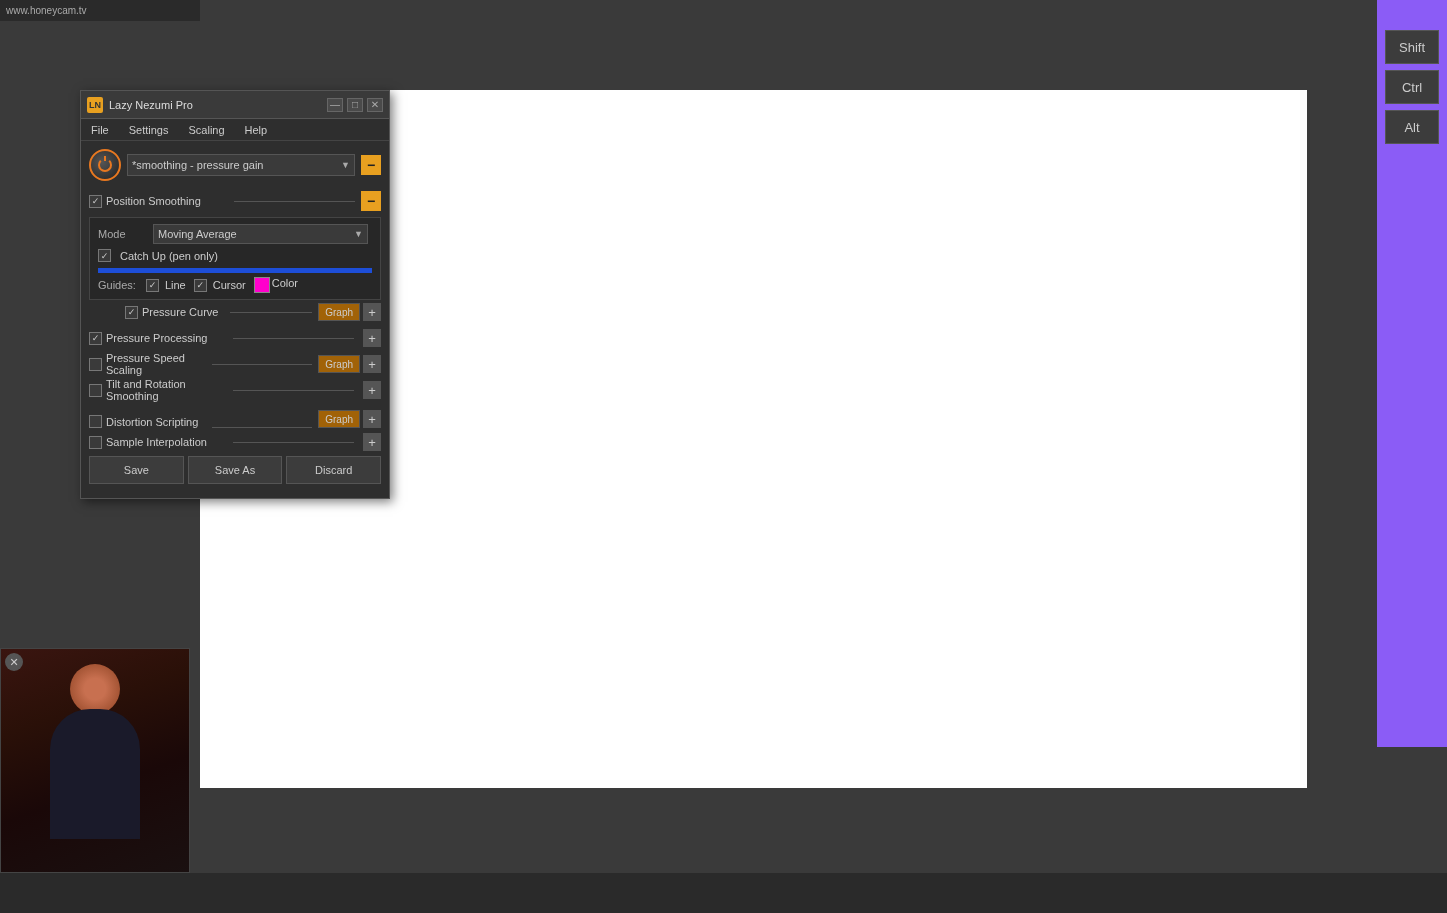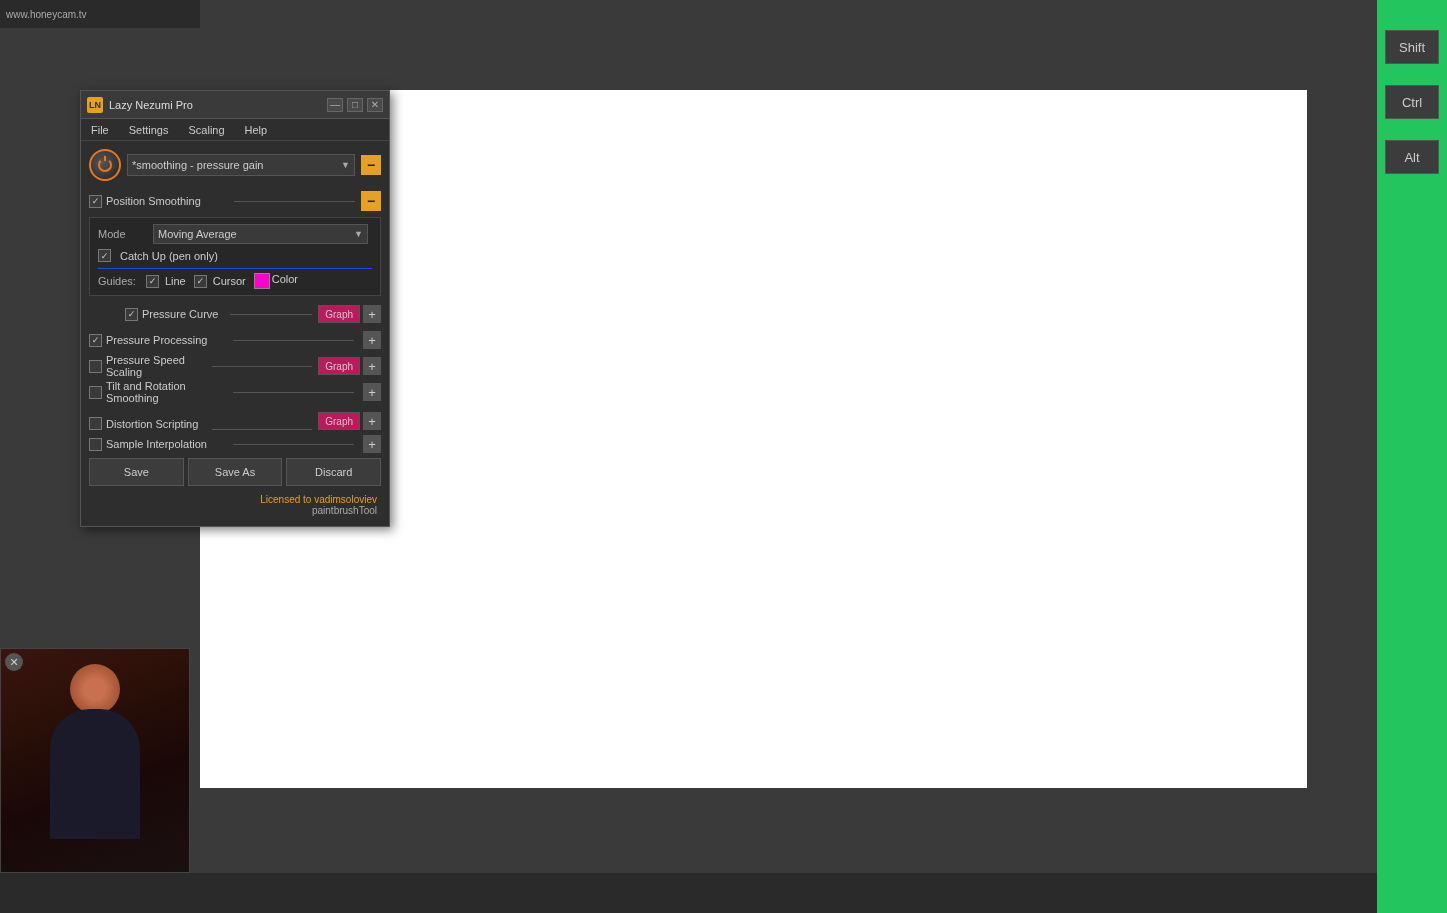--- a/index.html
+++ b/index.html
@@ -13,21 +13,21 @@
       overflow: hidden;
       position: relative;
     }
 
     
     .browser-bar {
       position: absolute;
       top: 0; left: 0;
       background: #2a2a2a;
       width: 200px;
-      height: 28px;
+      height: 21px;
       display: flex;
       align-items: center;
       padding: 0 6px;
       font-size: 10px;
       color: #aaa;
     }
 
     
     .canvas-area {
       position: absolute;
@@ -37,26 +37,26 @@
       bottom: 125px;
       background: #fff;
     }
 
     
     .keyboard-shortcuts {
       position: absolute;
       top: 0;
       right: 0;
       width: 70px;
-      background: #22c55e;
-      height: 913px;
+      background: #8b5cf6;
+      height: 747px;
       display: flex;
       flex-direction: column;
       padding-top: 30px;
-      gap: 21px;
+      gap: 6px;
       align-items: center;
     }
     .key-btn {
       width: 54px;
       height: 34px;
       background: #3c3c3c;
       border: 1px solid #555;
       color: #ccc;
       font-size: 13px;
       display: flex;
@@ -243,21 +243,21 @@
       color: #ccc;
       flex: 1;
     }
     .section-line {
       flex: 1;
       height: 1px;
       background: #555;
       margin: 0 6px;
     }
     .graph-btn {
-      background: #be185d;
+      background: #a16207;
       border: 1px solid #555;
       color: #ccc;
       font-size: 10px;
       padding: 1px 6px;
       cursor: pointer;
       height: 18px;
     }
     .plus-btn-small {
       width: 18px;
       height: 18px;
@@ -277,21 +277,20 @@
       display: flex;
       align-items: center;
       margin-bottom: 4px;
     }
 
     
     .inner-panel {
       background: #272727;
       border: 1px solid #444;
       padding: 6px 8px;
-      margin-bottom: 6px;
     }
     .field-row {
       display: flex;
       align-items: center;
       margin-bottom: 5px;
     }
     .field-label {
       width: 55px;
       font-size: 11px;
       color: #aaa;
@@ -376,21 +375,21 @@
       margin-top: 2px;
     }
 
     
     .guides-row {
       display: flex;
       align-items: center;
       gap: 8px;
       margin-top: 6px;
       padding-top: 4px;
-      border-top: 1px solid #1d4ed8;
+      border-top: 5px solid #1d4ed8;
     }
     .guide-item {
       display: flex;
       gap: 2px;
     }
     .color-swatch {
       width: 16px;
       height: 16px;
       background: #ff00cc;
       border: 1px solid #888;
@@ -635,19 +634,15 @@
           <div class="plus-btn-small">+</div>
         </div>
       </div>
 
     <div class="action-buttons">
       <button class="action-btn">Save</button>
       <button class="action-btn">Save As</button>
       <button class="action-btn">Discard</button>
     </div>
 
-    <div class="footer">
-      <div class="licensed-text">Licensed to vadimsoloviev</div>
-      <div class="tool-text">paintbrushTool</div>
-    </div>
 
   </div>
 </div>
 
 </body></html>

